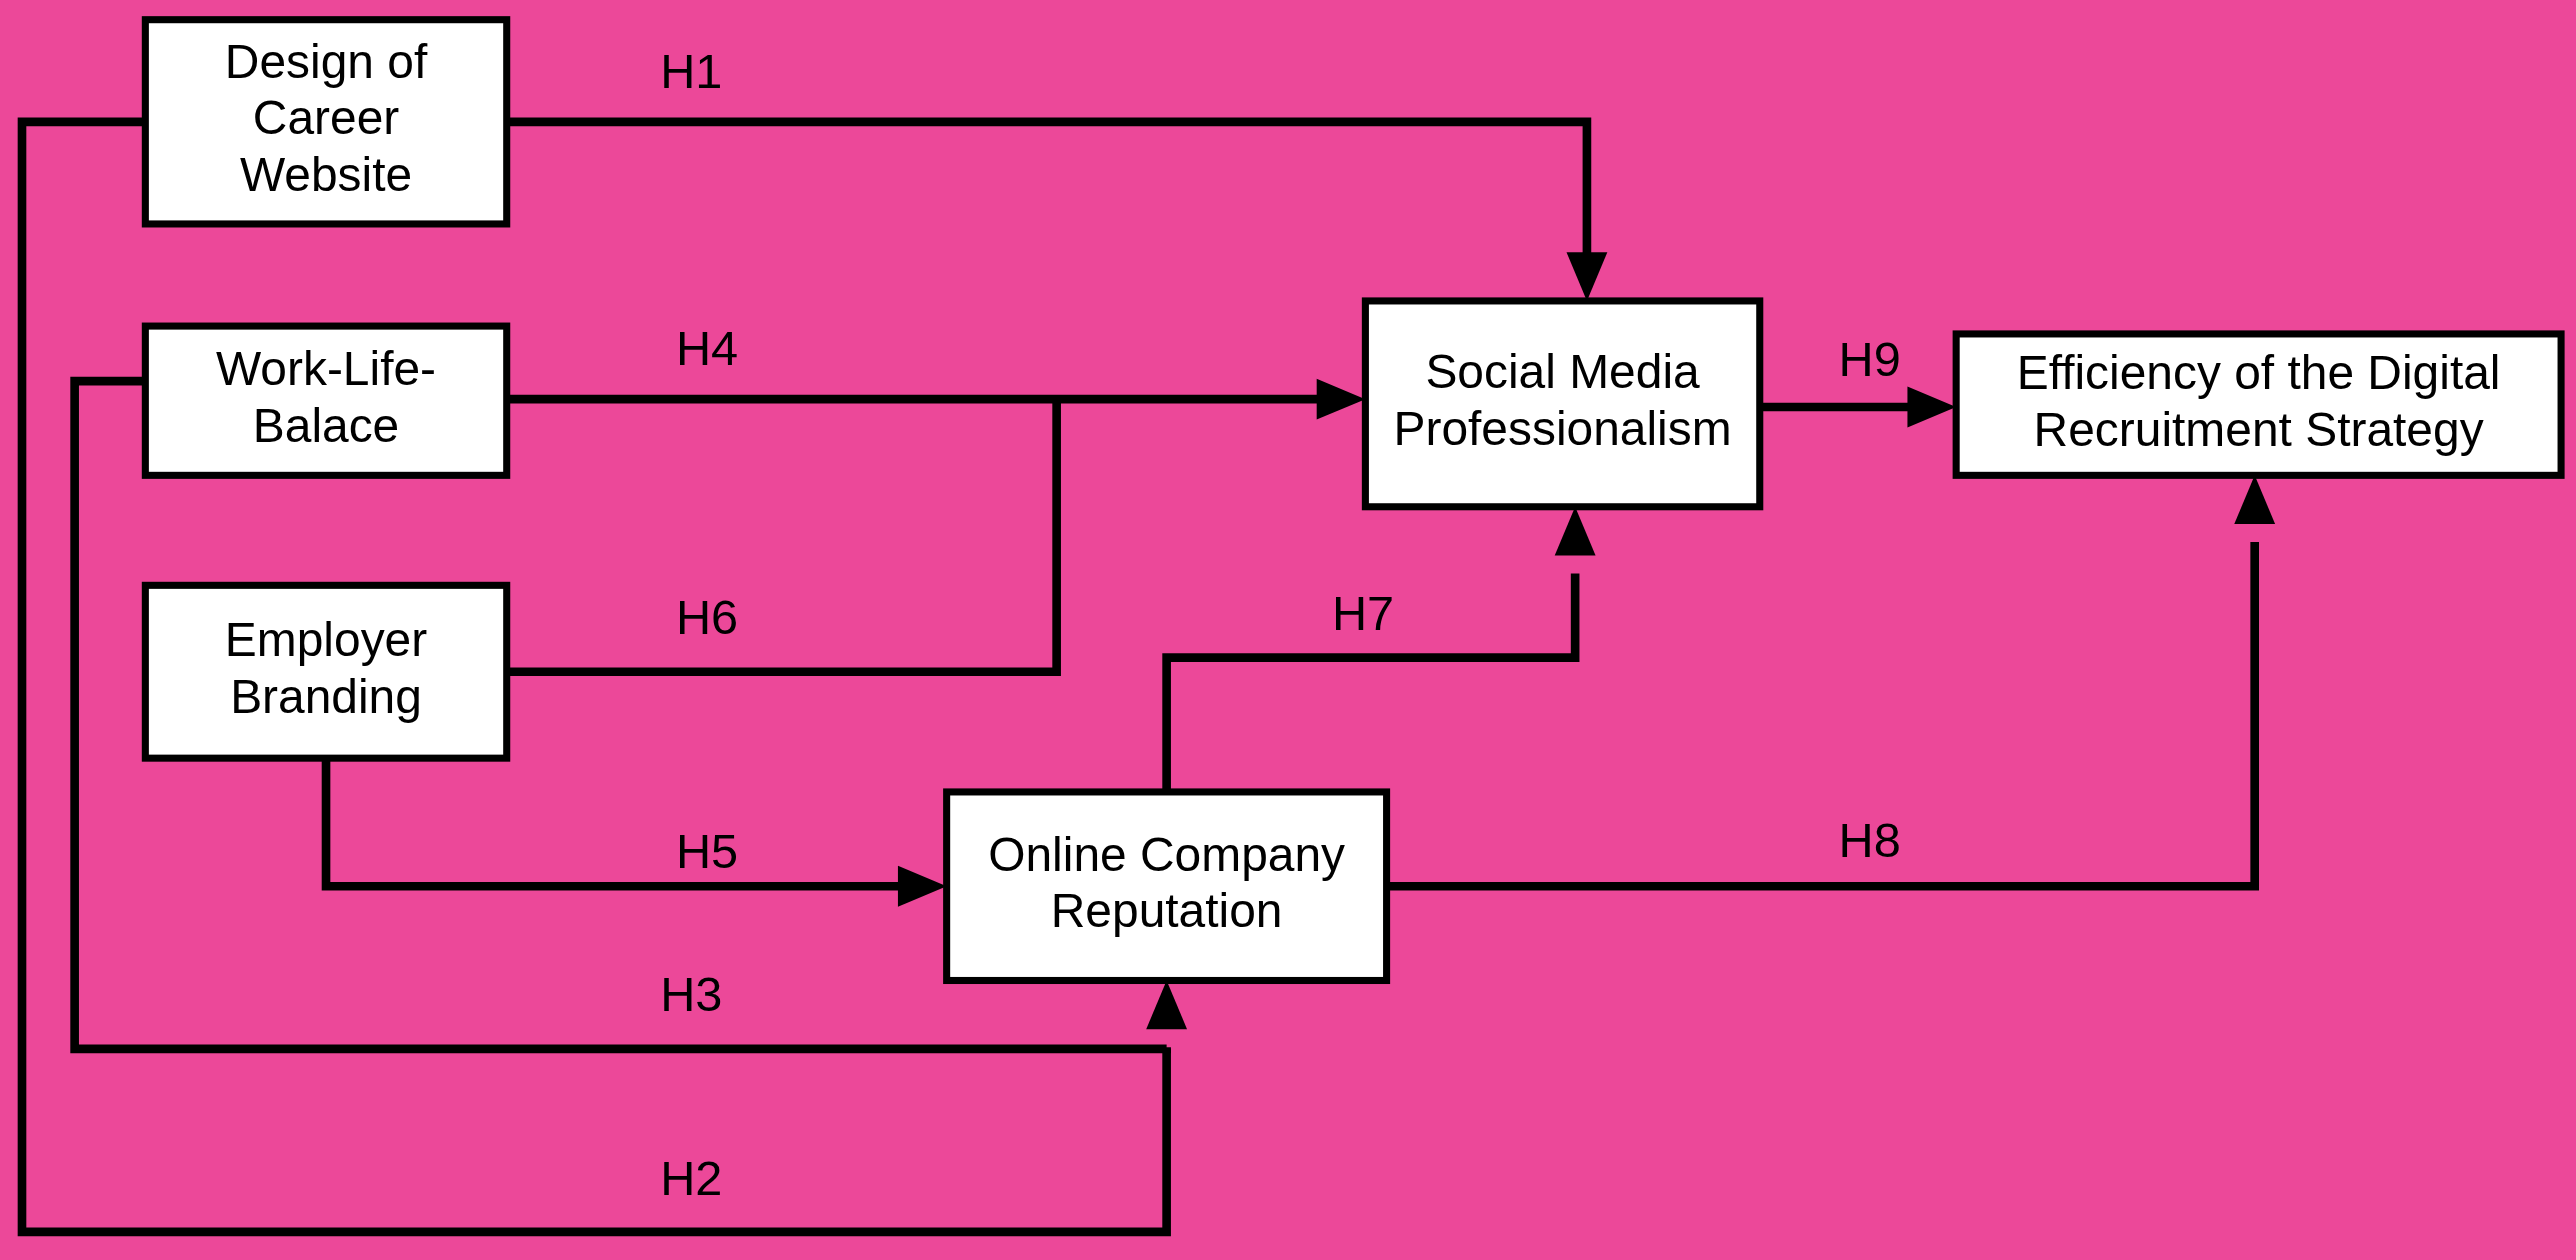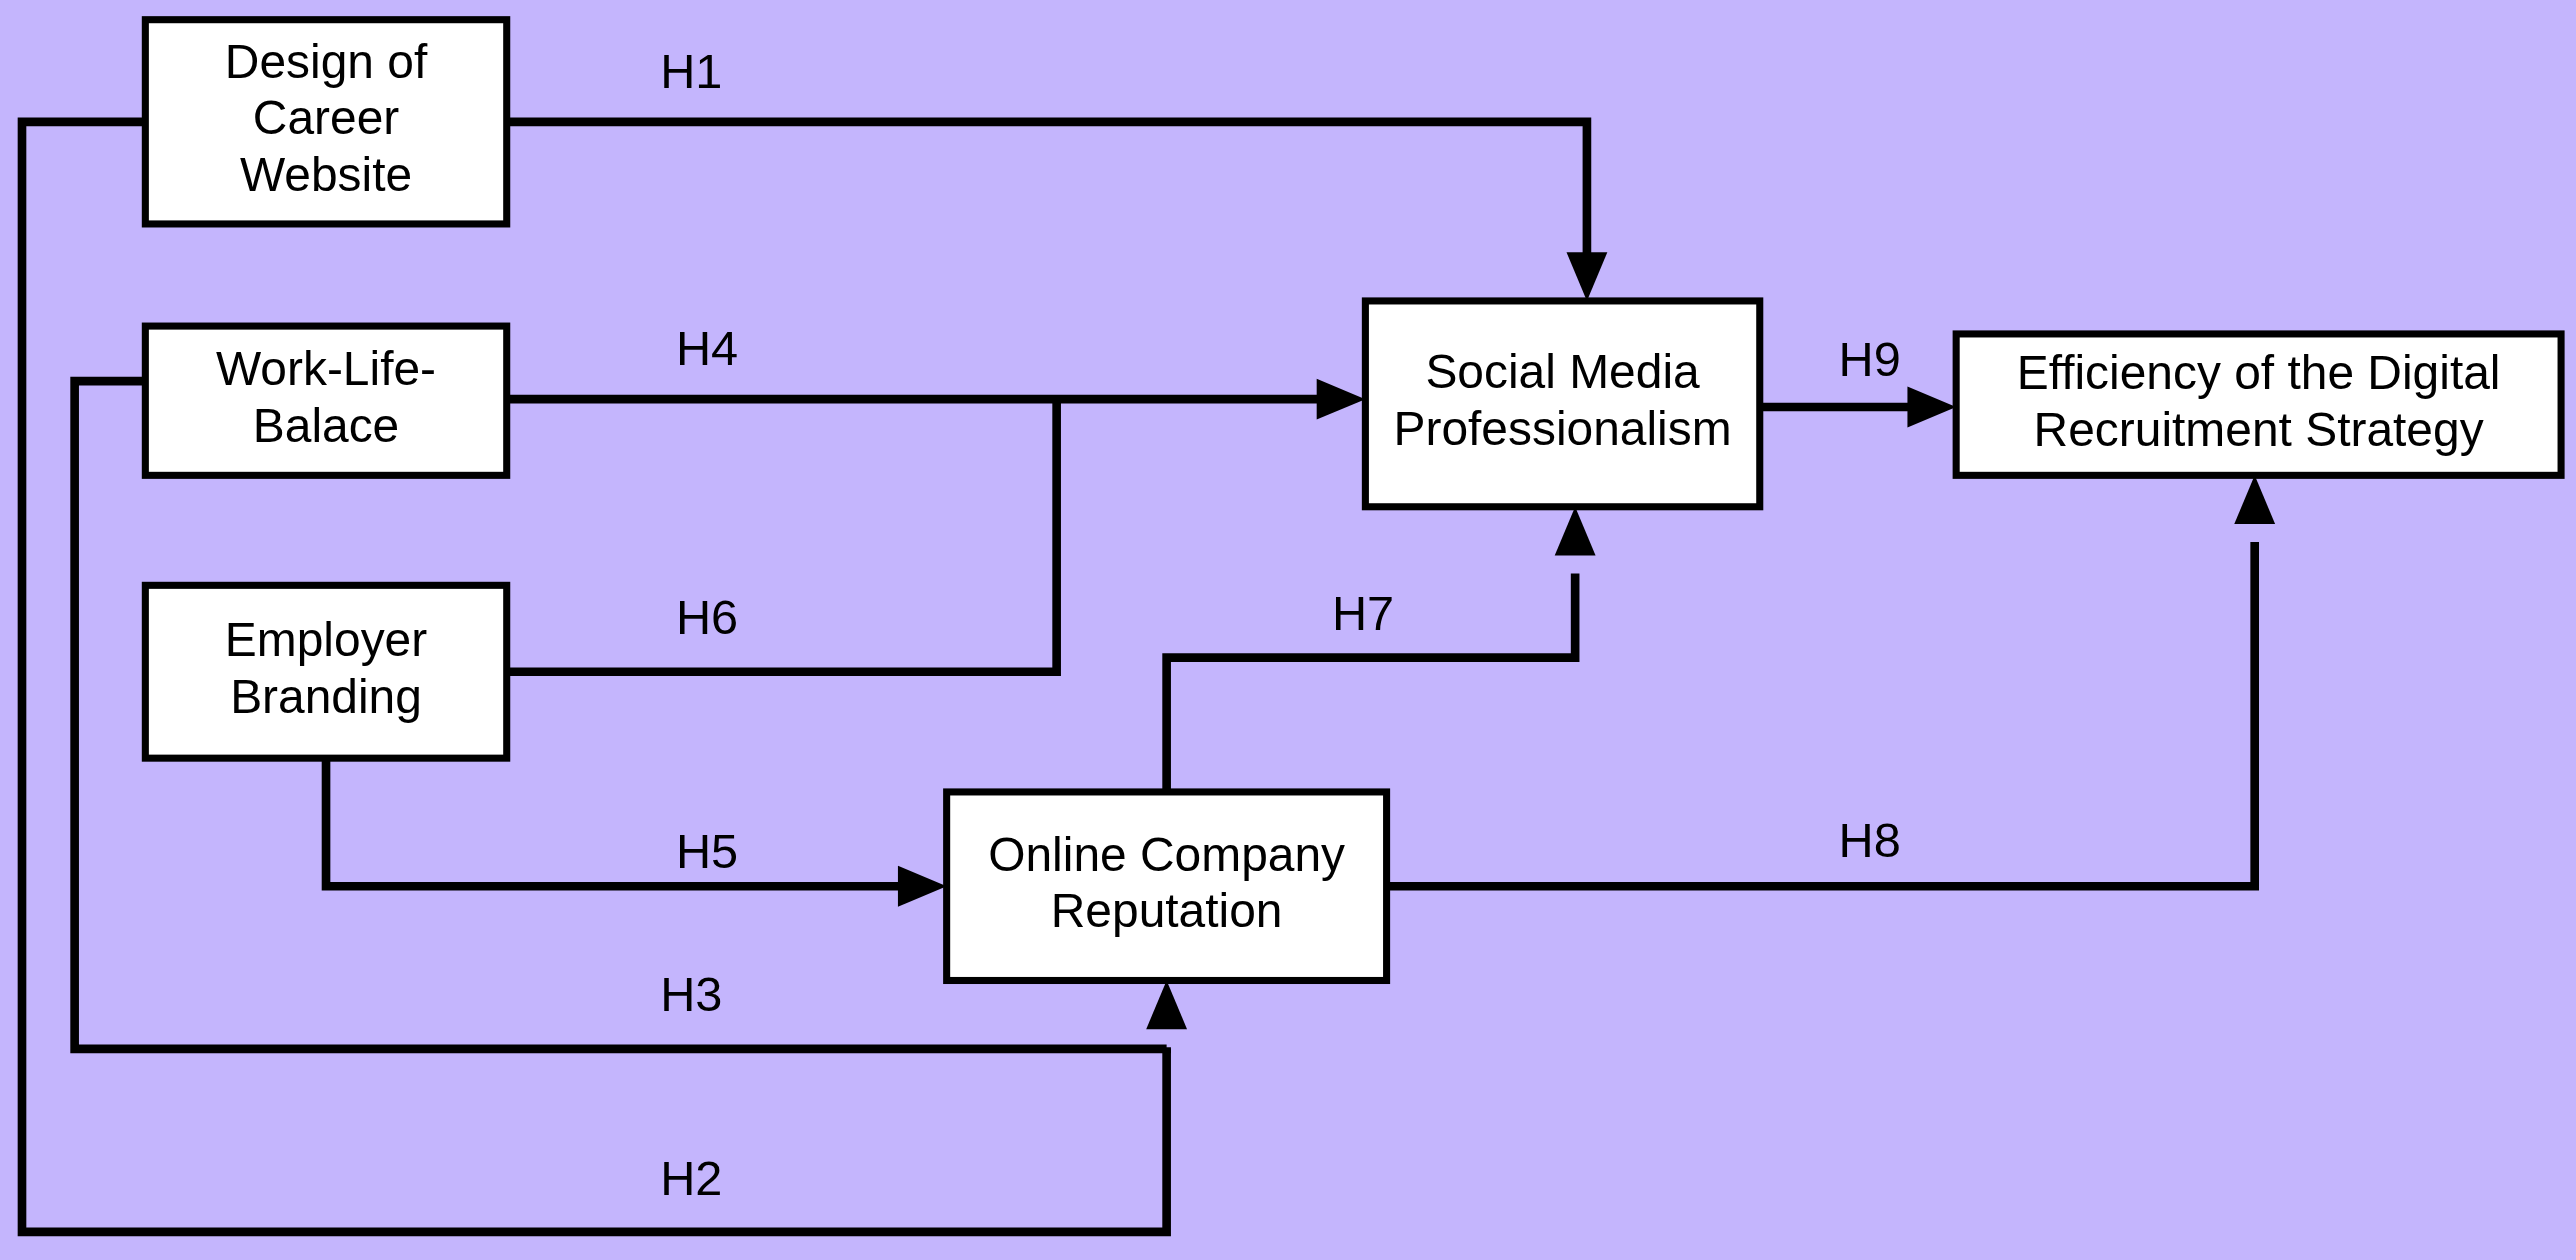--- a/index.html
+++ b/index.html
@@ -7,21 +7,21 @@
     padding: 0;
     background: #ffffff;
   }
   body {
     font-family: "Liberation Sans", sans-serif;
   }
   #diagram-root {
     position: relative;
     width: 2576px;
     height: 1261px;
-    background: #c4b5fd;
+    background: #ec4899;
     overflow: hidden;
   }
   svg#model-svg {
     display: block;
     width: 2576px;
     height: 1261px;
   }
   .node-rect {
     fill: #ffffff;
     stroke: #000000;

